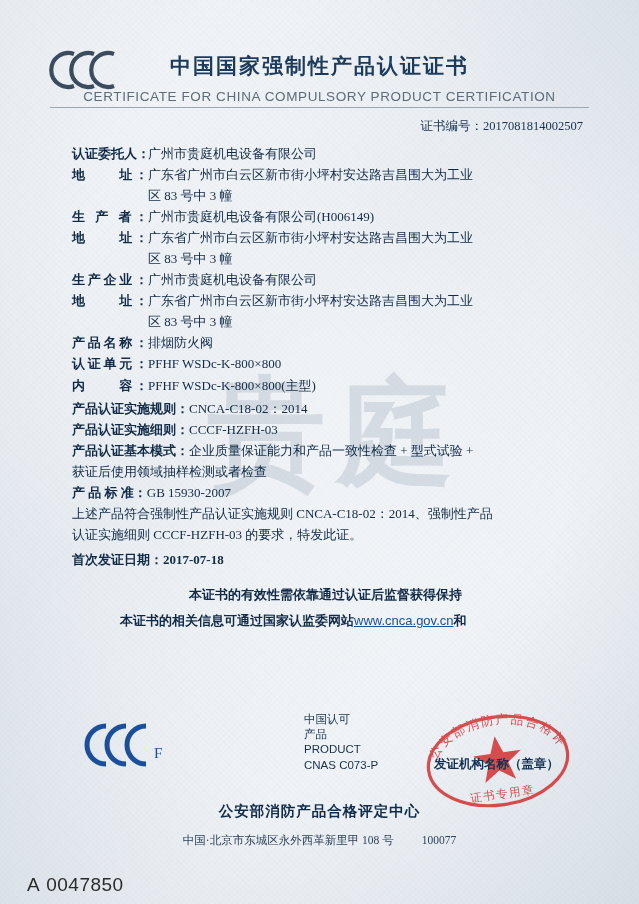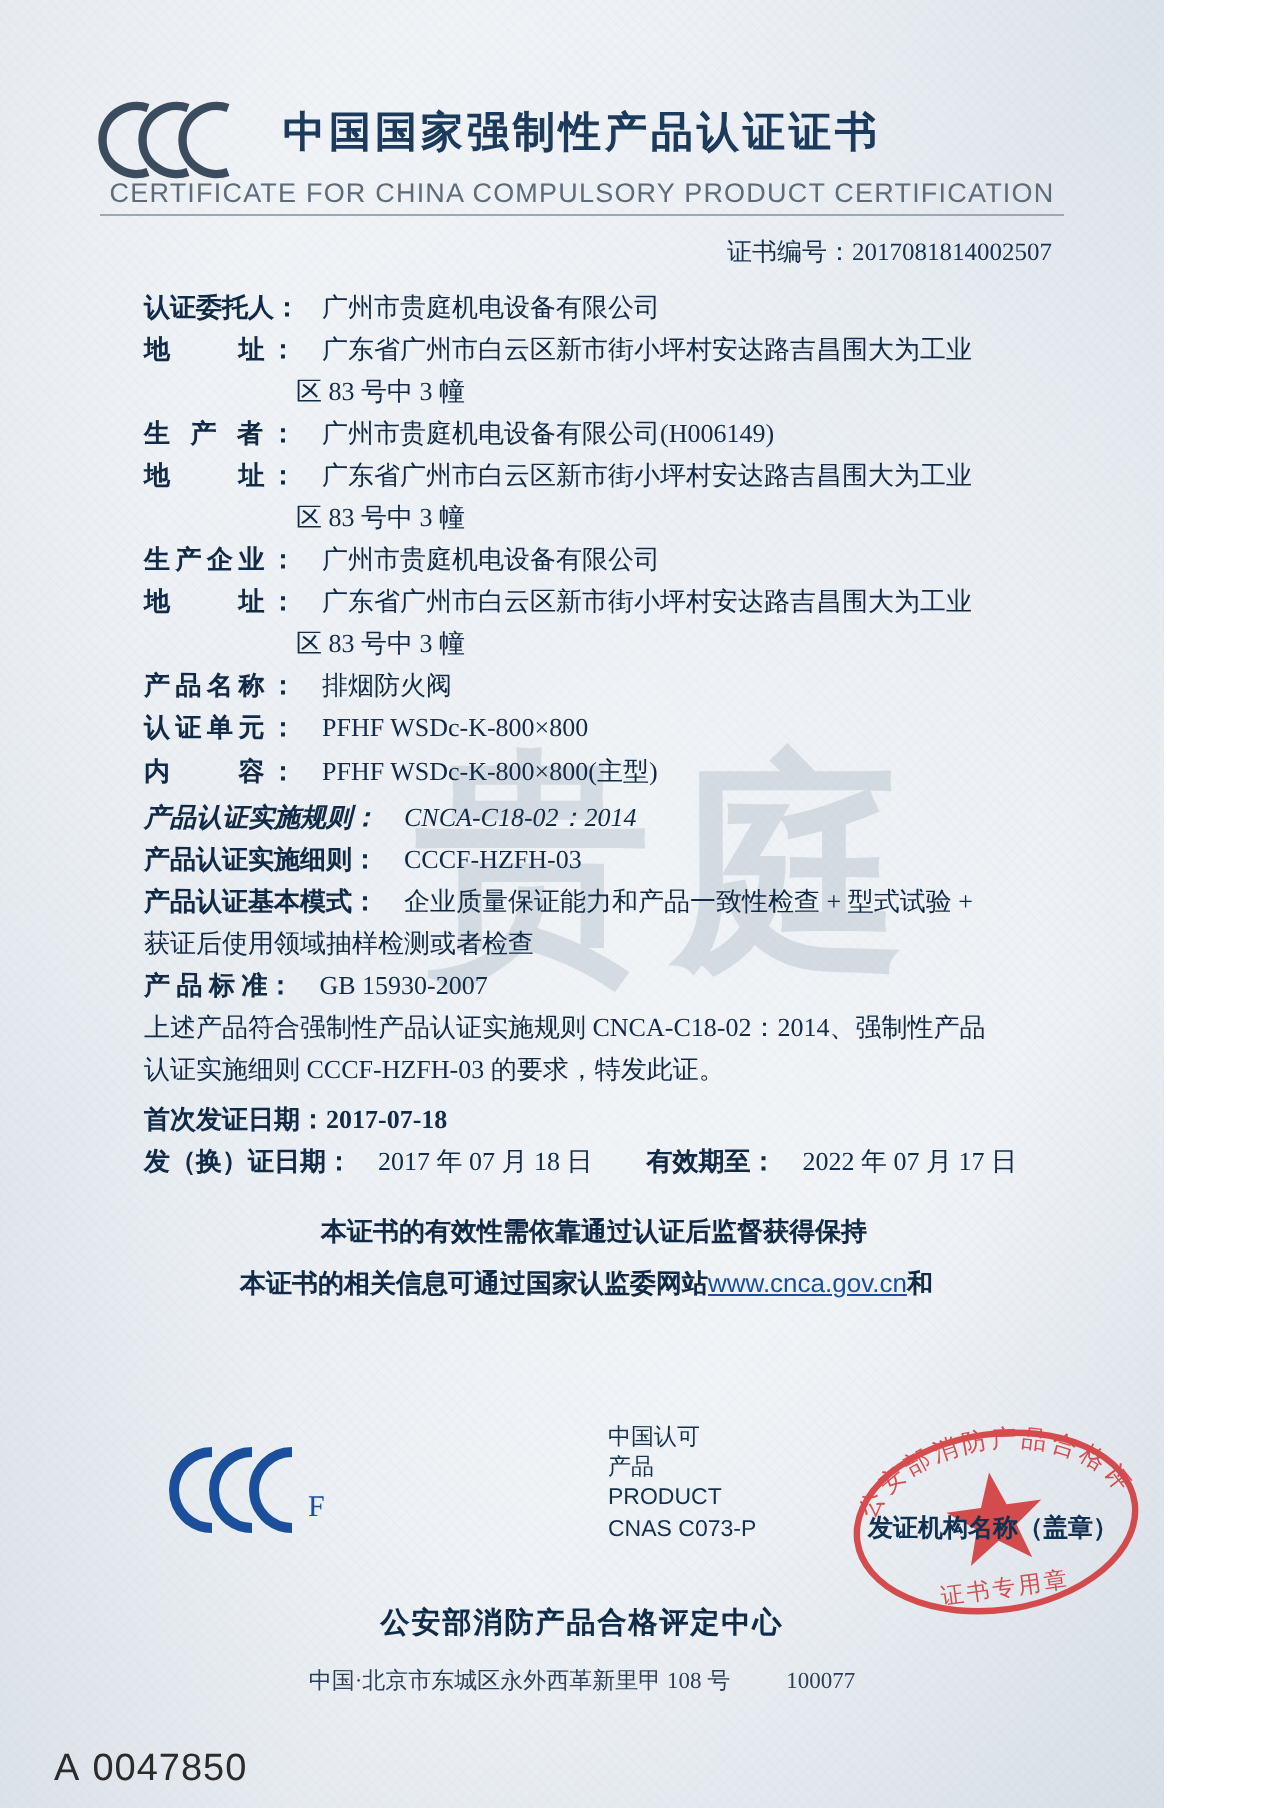--- a/index.html
+++ b/index.html
@@ -8,21 +8,21 @@
     background: #ffffff;
   }
   body {
     width: 639px;
     height: 904px;
     font-family: "Liberation Serif", serif;
     overflow: hidden;
   }
   #cert {
     position: relative;
-    width: 582px;
+    width: 639px;
     height: 904px;
     background:
       linear-gradient(135deg, rgba(255,255,255,0.55) 0%, rgba(226,232,238,0.55) 40%, rgba(241,244,247,0.55) 70%, rgba(223,229,236,0.55) 100%),
       repeating-linear-gradient(45deg, rgba(170,185,200,0.10) 0px, rgba(170,185,200,0.10) 1px, rgba(255,255,255,0) 1px, rgba(255,255,255,0) 4px),
       repeating-linear-gradient(-45deg, rgba(170,185,200,0.08) 0px, rgba(170,185,200,0.08) 1px, rgba(255,255,255,0) 1px, rgba(255,255,255,0) 4px),
       #eef1f5;
     box-sizing: border-box;
     padding-left: 12px;
   }
   
@@ -91,21 +91,20 @@
     margin: 8px 0 0 0;
     padding: 0 44px 0 56px;
     font-size: 13px;
     color: #102a47;
     line-height: 1.62;
     z-index: 3;
   }
   .row {
     display: flex;
     align-items: flex-end;
-    gap: 13px;
   }
   .lbl {
     font-weight: bold;
     white-space: nowrap;
     font-family: "Liberation Serif", serif;
   }
   .lbl.spread {
     display: inline-block;
     width: 76px;
     text-align: justify;
@@ -113,21 +112,20 @@
   }
   .val {
     flex: 1;
     font-family: "Liberation Serif", serif;
   }
   .cont {
     padding-left: 76px;
   }
   .para {
     margin-top: 2px;
-    font-style: italic;
   }
 
   
   .center-line {
     font-weight: bold;
     margin-top: 4px;
   }
   .notice {
     margin-top: 14px;
     text-align: center;
@@ -364,26 +362,20 @@
         <span class="val">GB 15930-2007</span>
       </div>
 
       <div>上述产品符合强制性产品认证实施规则 CNCA-C18-02：2014、强制性产品</div>
       <div>认证实施细则 CCCF-HZFH-03 的要求，特发此证。</div>
 
       <div class="center-line">
         <span>首次发证日期：</span><span>2017-07-18</span>
       </div>
 
-      <div class="row">
-        <span class="lbl">发（换）证日期：</span>
-        <span>2017 年 07 月 18 日</span>
-        <span class="lbl" style="padding-left:14px;">有效期至：</span>
-        <span>2022 年 07 月 17 日</span>
-      </div>
 
       <div class="notice">本证书的有效性需依靠通过认证后监督获得保持</div>
 
       <div class="notice2">
         <span>本证书的相关信息可通过国家认监委网站</span><a class="url" href="#">www.cnca.gov.cn</a><span>和</span>
       </div>
 
 
     </div>
 

